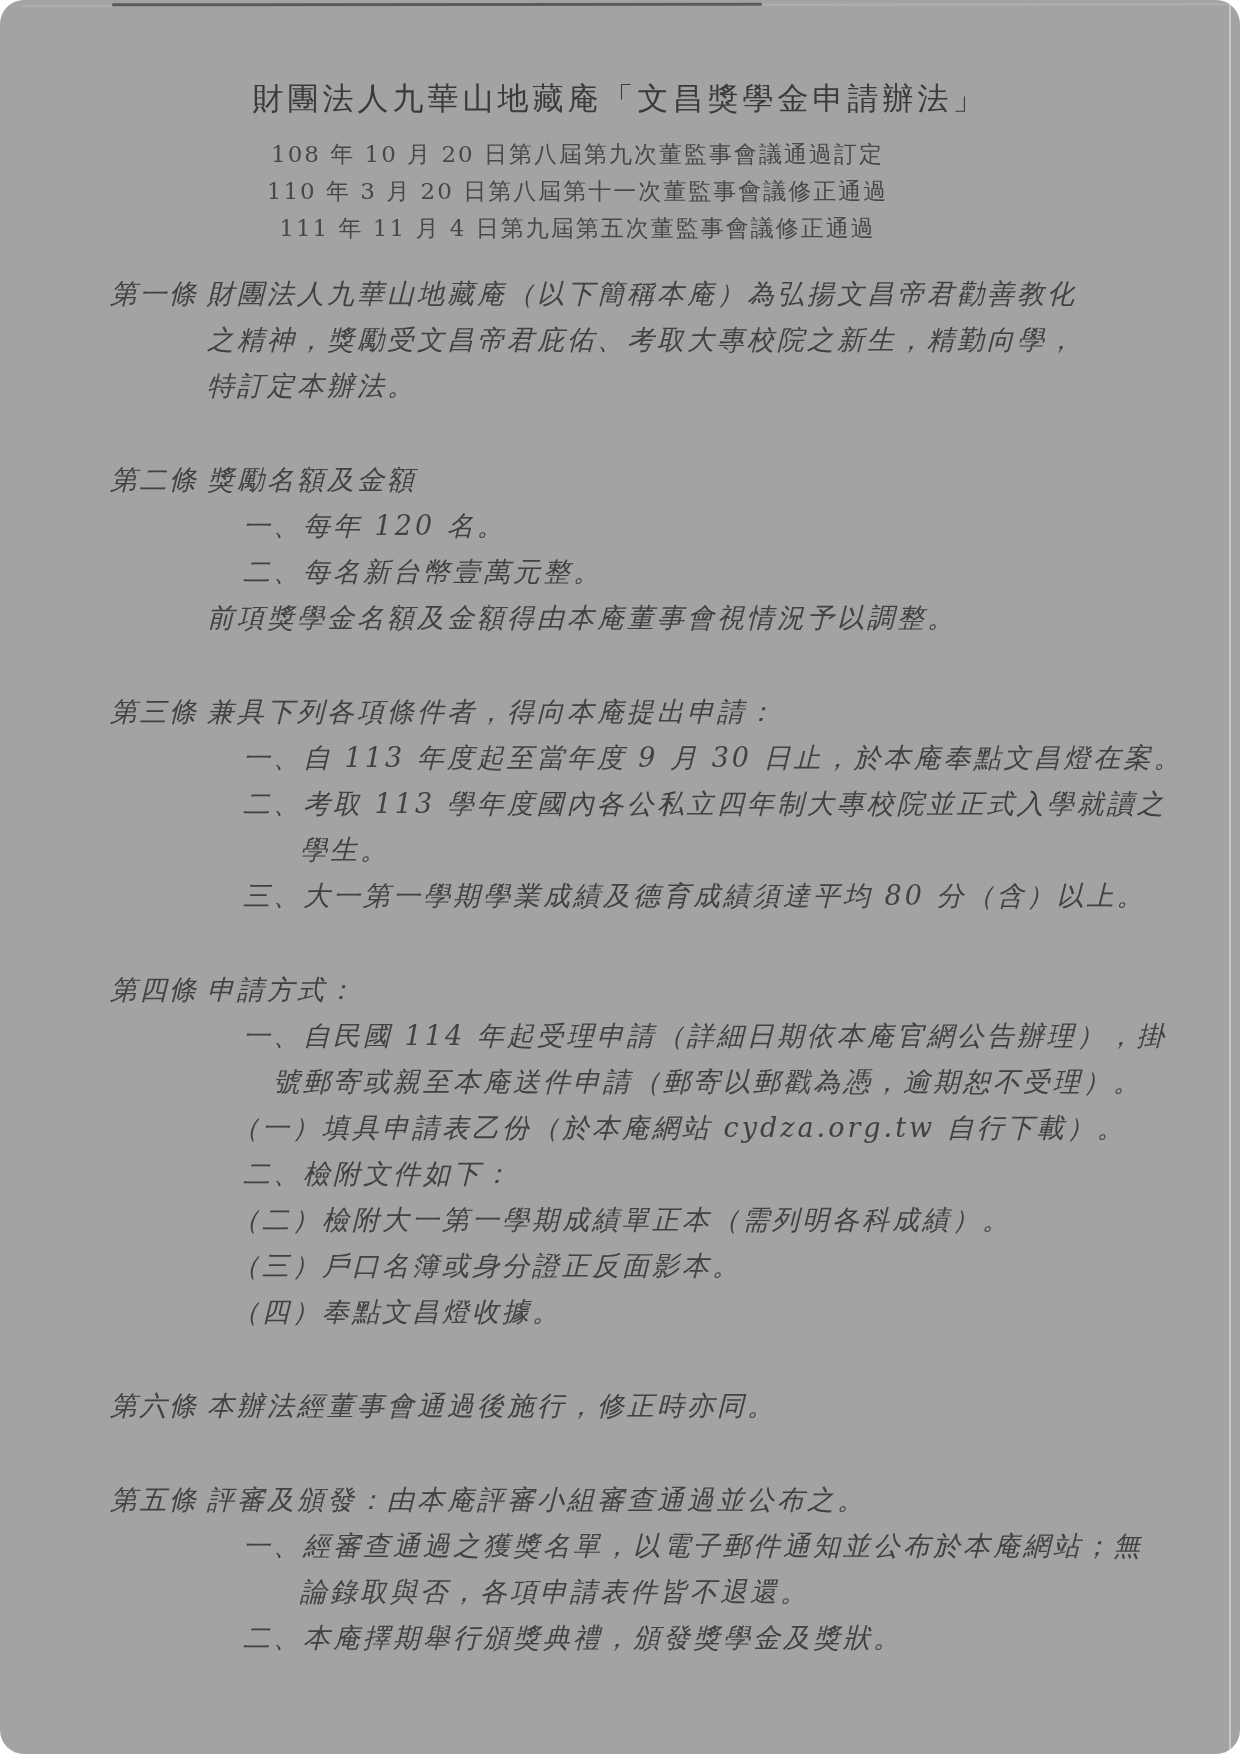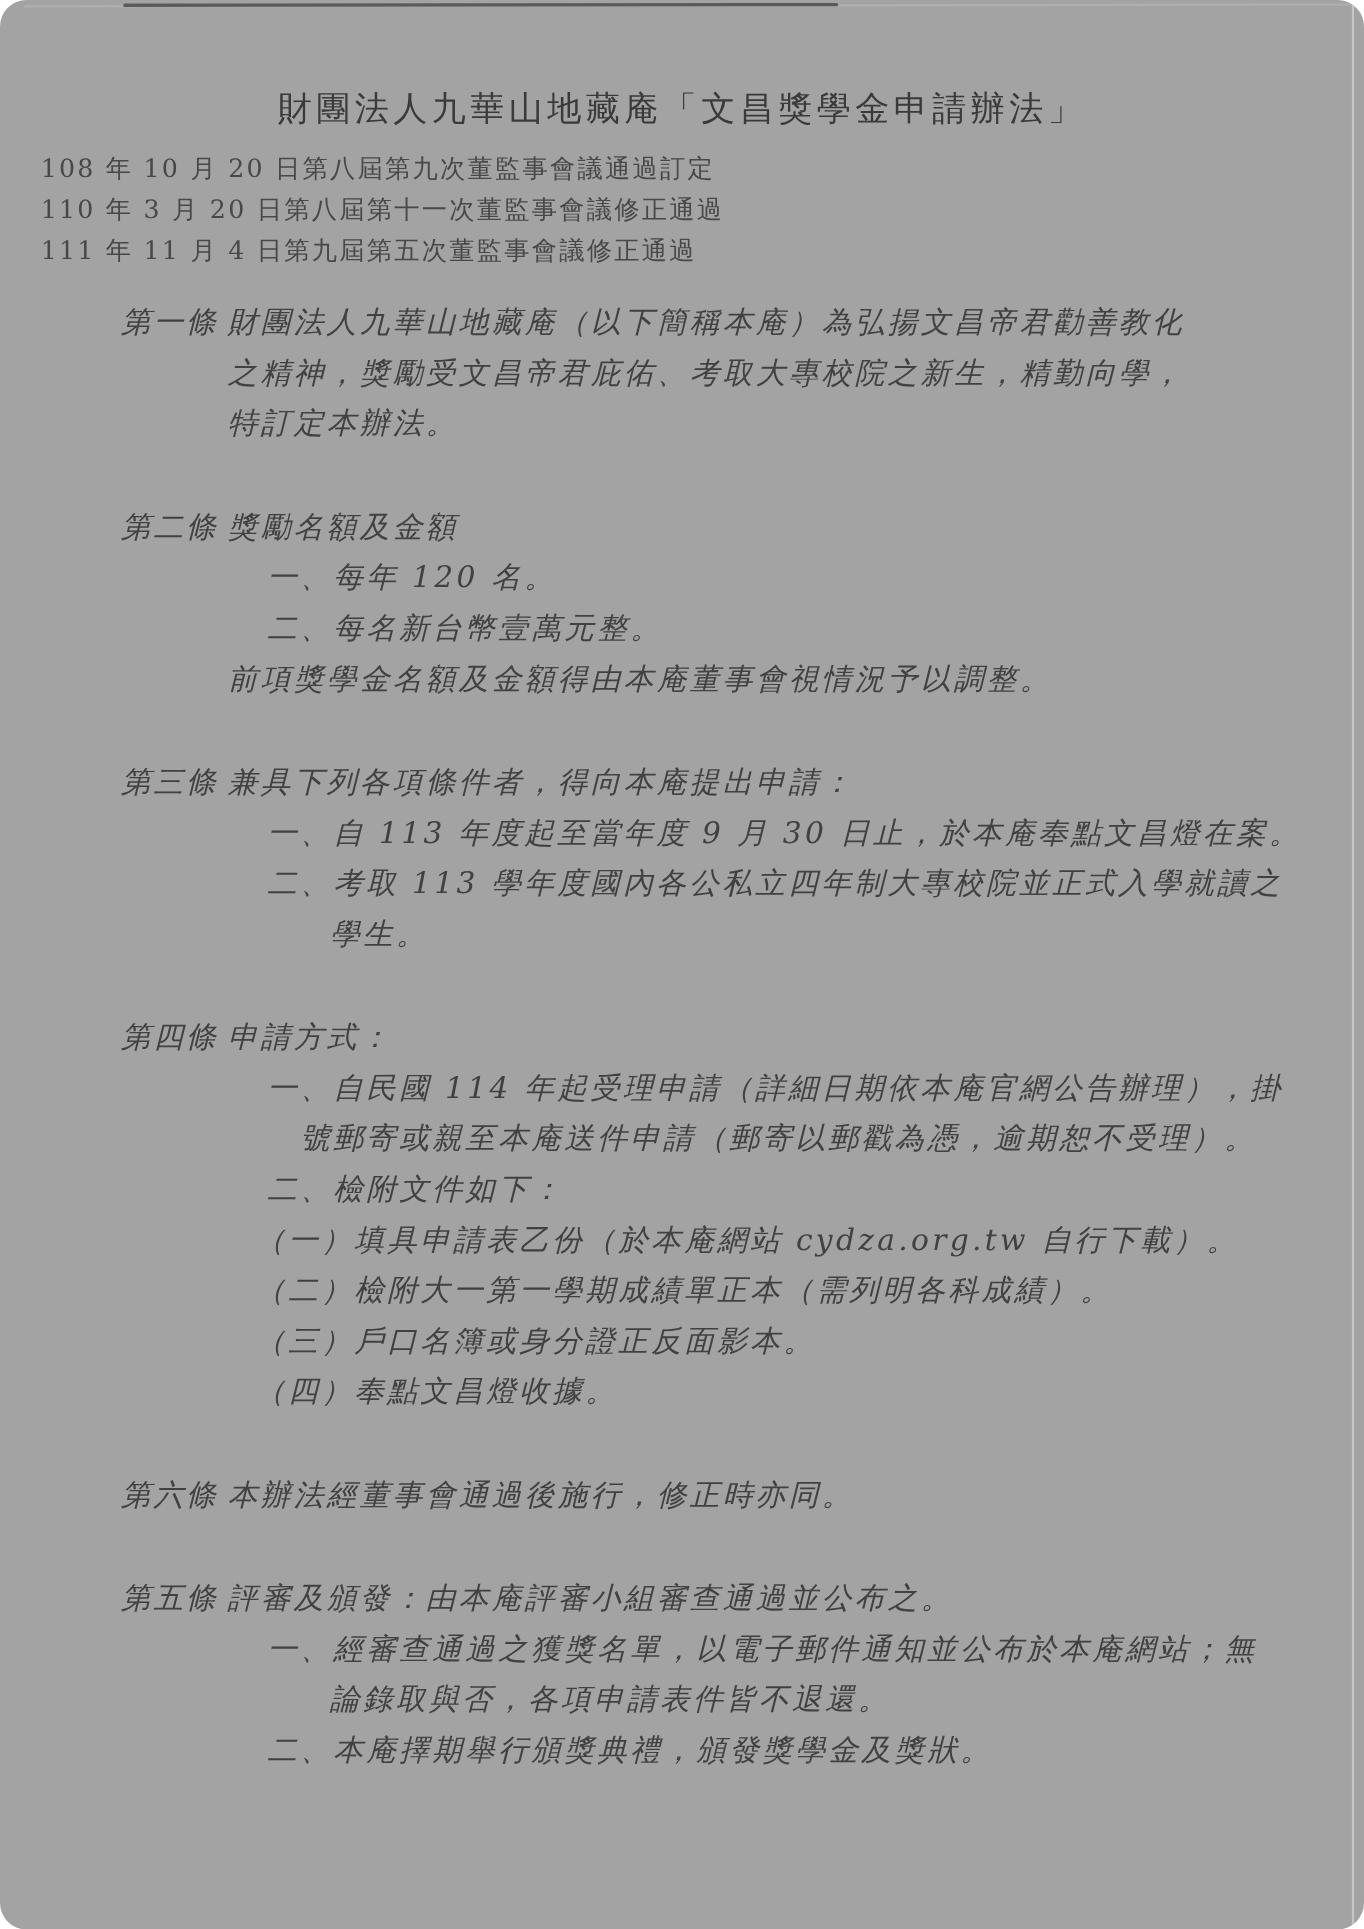--- a/index.html
+++ b/index.html
@@ -37,21 +37,21 @@
     text-align: center;
     font-size: 31px;
     font-weight: 400;
     letter-spacing: 4px;
     color: #3a3a3a;
     white-space: nowrap;
   }
   .revisions {
     margin-top: 16px;
     margin-right: 122px;
-    text-align: left;
+    text-align: center;
     font-size: 23px;
     letter-spacing: 2px;
     line-height: 37px;
     color: #484848;
     padding-left: 37px;
   }
   .articles {
     margin: 24px 100px 0 110px;
     font-size: 27px;
     letter-spacing: 3px;
@@ -107,30 +107,31 @@
           <div class="line flow">前項獎學金名額及金額得由本庵董事會視情況予以調整。</div>
         </div>
       </div>
       <div class="article">
         <div class="a-label">第三條</div>
         <div class="a-body">
           <div class="line flow">兼具下列各項條件者，得向本庵提出申請：</div>
           <div class="line item">一、自 113 年度起至當年度 9 月 30 日止，於本庵奉點文昌燈在案。</div>
           <div class="line item">二、考取 113 學年度國內各公私立四年制大專校院並正式入學就讀之</div>
           <div class="line cont">學生。</div>
+          <div class="line item">三、大一第一學期學業成績及德育成績須達平均 80 分（含）以上。</div>
         </div>
       </div>
       <div class="article">
         <div class="a-label">第四條</div>
         <div class="a-body">
           <div class="line flow">申請方式：</div>
           <div class="line item">一、自民國 114 年起受理申請（詳細日期依本庵官網公告辦理），掛</div>
           <div class="line cont2">號郵寄或親至本庵送件申請（郵寄以郵戳為憑，逾期恕不受理）。</div>
+          <div class="line paren">（一）填具申請表乙份（於本庵網站 cydza.org.tw 自行下載）。</div>
           <div class="line item">二、檢附文件如下：</div>
-          <div class="line paren">（一）填具申請表乙份（於本庵網站 cydza.org.tw 自行下載）。</div>
           <div class="line paren">（二）檢附大一第一學期成績單正本（需列明各科成績）。</div>
           <div class="line paren">（三）戶口名簿或身分證正反面影本。</div>
           <div class="line paren">（四）奉點文昌燈收據。</div>
         </div>
       </div>
       <div class="article">
         <div class="a-label">第六條</div>
         <div class="a-body">
           <div class="line flow">本辦法經董事會通過後施行，修正時亦同。</div>
         </div>

